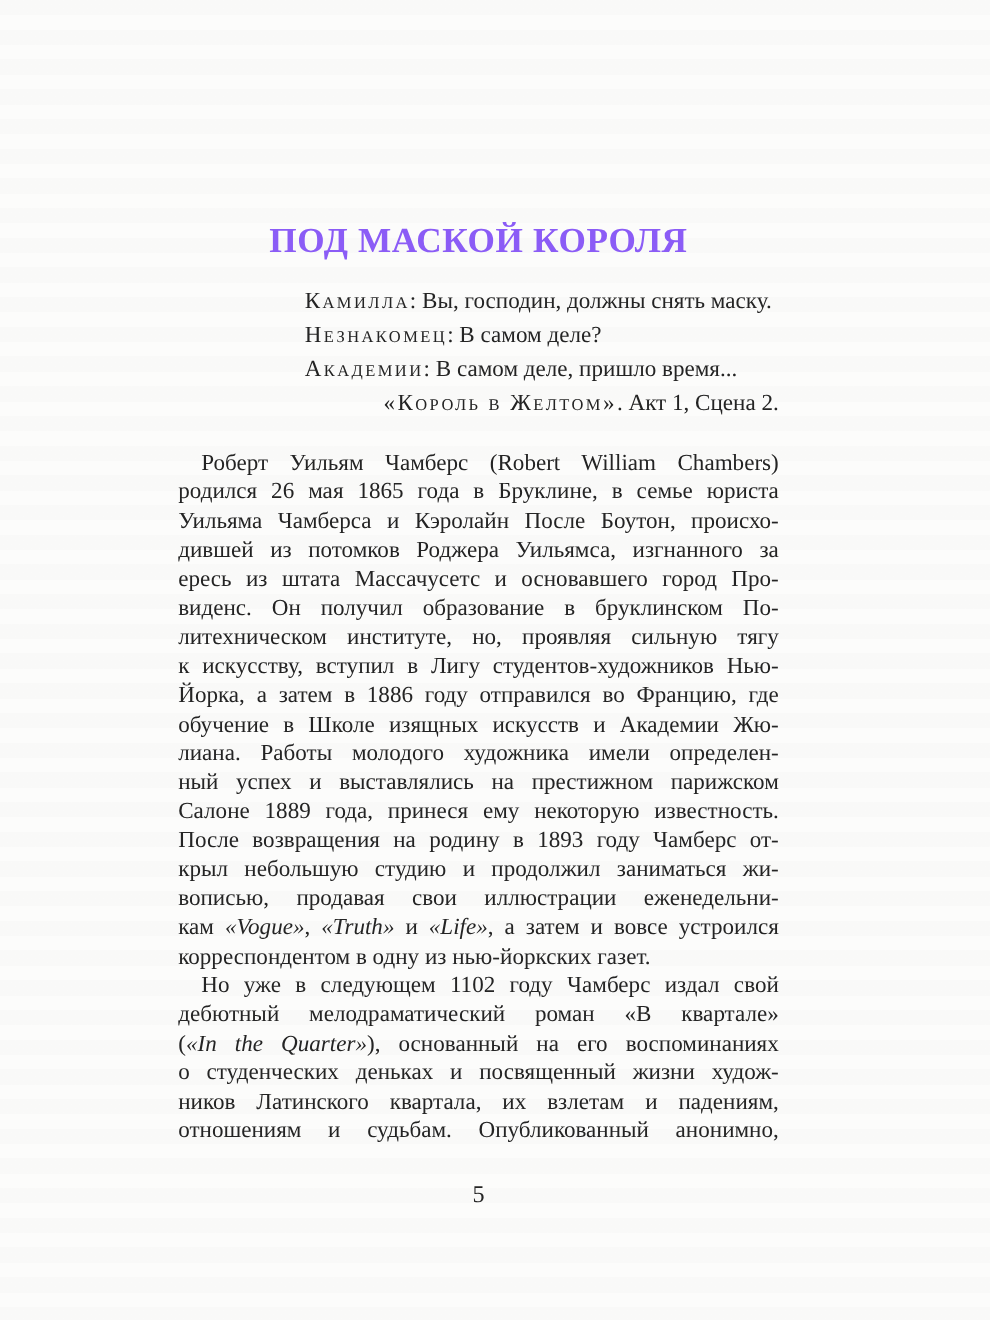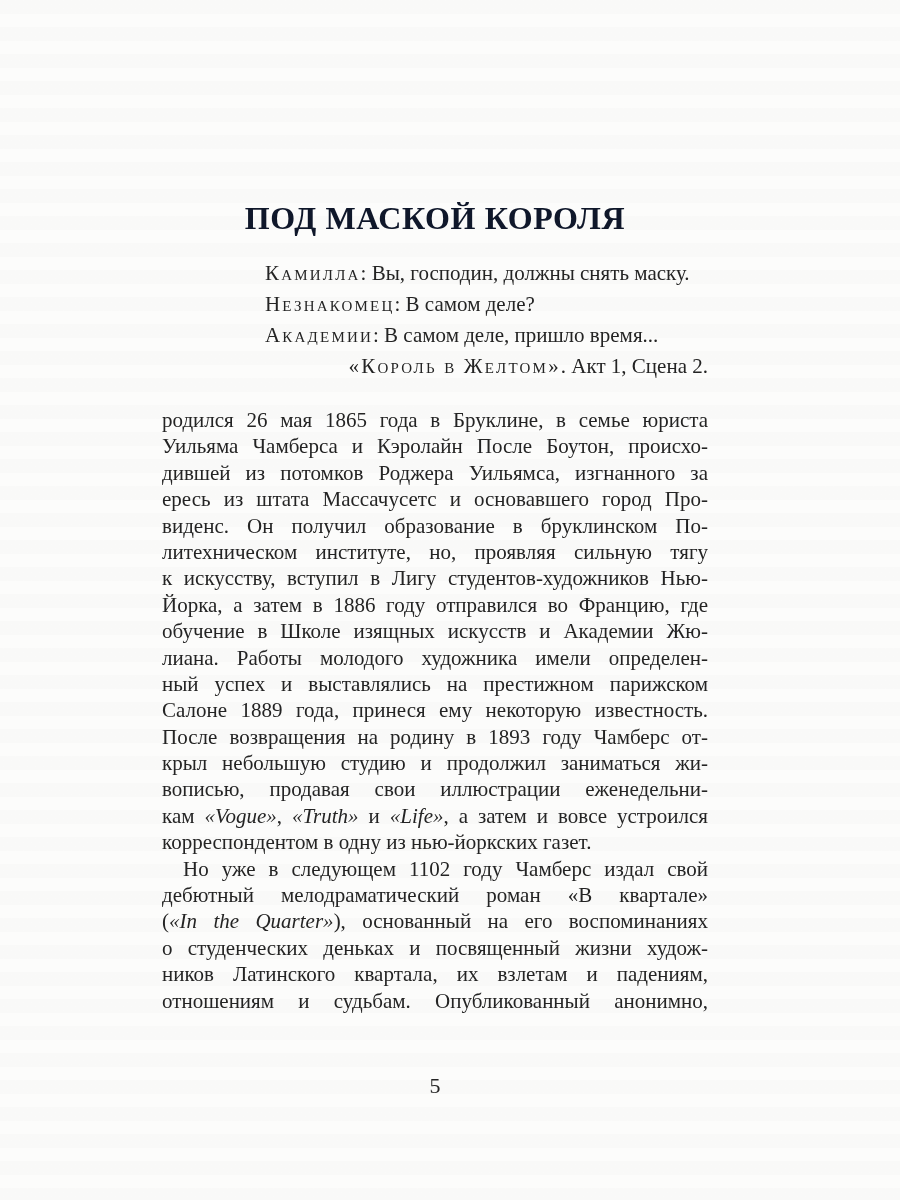--- a/index.html
+++ b/index.html
@@ -21,21 +21,21 @@
   #chapter-title {
     top:198px; margin:0; text-align:center;
     font-size:32px; font-weight:bold; letter-spacing:0.6px;
     line-height:40px; color:#1b1b1b;
   }
 
   #epigraph {
     position:absolute; left:265px; width:443px; top:258px;
     font-size:21px; line-height:31px;
   }
-  .epigraph-line { white-space:nowrap; }
+  .epigraph-line { white-space:nowrap;margin-left:12px; }
   .smallcaps { font-variant:small-caps; letter-spacing:2.2px; }
   .epigraph-attribution { text-align:right; white-space:nowrap; }
 
   #body-text {
     top:407px; font-size:21px; line-height:26.4px;
   }
   .paragraph { margin:0; }
   .text-line {
     text-align:justify; text-align-last:justify;
     height:26.4px; overflow:visible;
@@ -44,35 +44,36 @@
   .text-line.indent { text-indent:21px; }
   .text-line em { font-style:italic; }
 
   #page-number {
     top:1072px; text-align:center; font-size:22px; line-height:28px;
   }
 </style>
 </head>
 <body style="background: rgb(252, 252, 251); color: rgb(36, 36, 36);">
 
-<h1 id="chapter-title" class="column" style="color: #0f172a;">ПОД МАСКОЙ КОРОЛЯ</h1>
+<h1 id="chapter-title" class="column" style="color: #8b5cf6;">ПОД МАСКОЙ КОРОЛЯ</h1>
 
 <section id="epigraph">
   <div id="epigraph-lines">
       <div class="epigraph-line"><span class="smallcaps">Камилла</span><span>: Вы, господин, должны снять маску.</span></div>
       <div class="epigraph-line"><span class="smallcaps">Незнакомец</span><span>: В самом деле?</span></div>
       <div class="epigraph-line"><span class="smallcaps">Академии</span><span>: В самом деле, пришло время...</span></div>
     </div>
   <div class="epigraph-attribution">
     <span class="smallcaps">«Король в Желтом»</span><span>. Акт 1, Сцена 2.</span>
   </div>
 </section>
 
 <section id="body-text" class="column">
     <div class="paragraph">
+      <div class="text-line indent"><span>Роберт Уильям Чамберс (Robert William Chambers)</span></div>
       <div class="text-line"><span>родился 26 мая 1865 года в Бруклине, в семье юриста</span></div>
       <div class="text-line"><span>Уильяма Чамберса и Кэролайн После Боутон, происхо-</span></div>
       <div class="text-line"><span>дившей из потомков Роджера Уильямса, изгнанного за</span></div>
       <div class="text-line"><span>ересь из штата Массачусетс и основавшего город Про-</span></div>
       <div class="text-line"><span>виденс. Он получил образование в бруклинском По-</span></div>
       <div class="text-line"><span>литехническом институте, но, проявляя сильную тягу</span></div>
       <div class="text-line"><span>к искусству, вступил в Лигу студентов-художников Нью-</span></div>
       <div class="text-line"><span>Йорка, а затем в 1886 году отправился во Францию, где</span></div>
       <div class="text-line"><span>обучение в Школе изящных искусств и Академии Жю-</span></div>
       <div class="text-line"><span>лиана. Работы молодого художника имели определен-</span></div>

